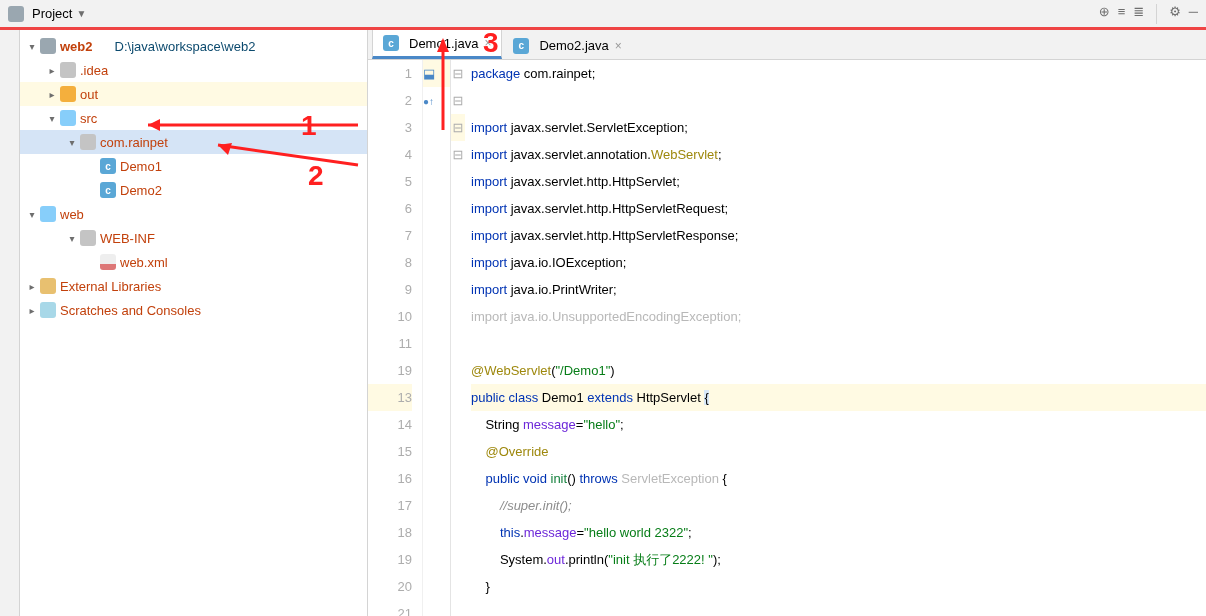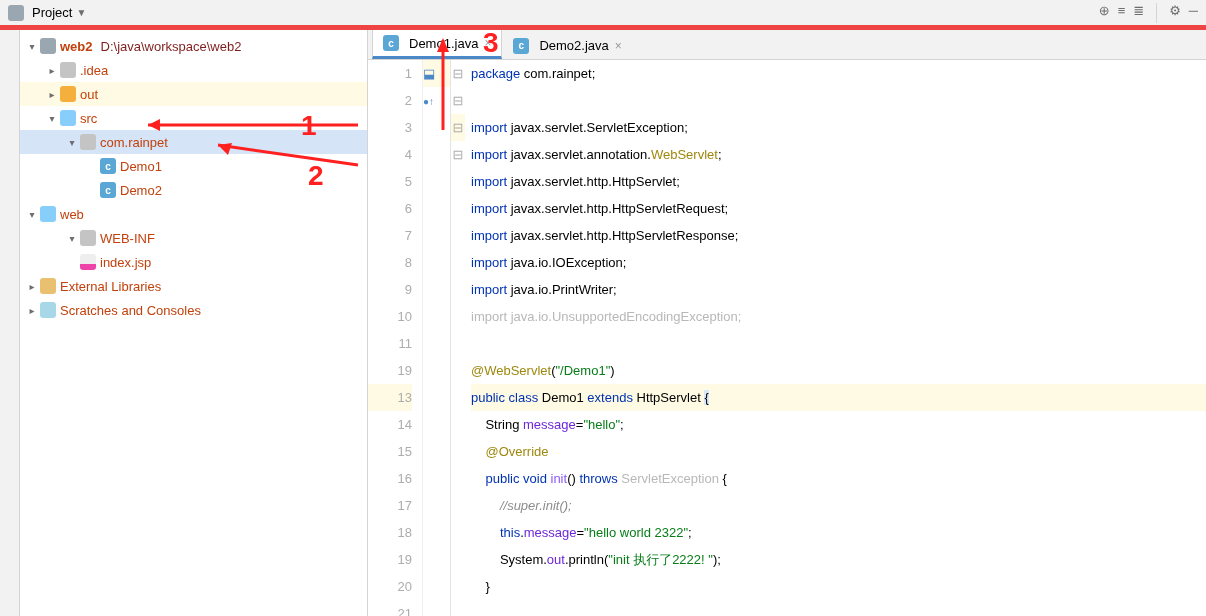--- a/index.html
+++ b/index.html
@@ -1,17 +1,17 @@
 <!DOCTYPE html>
 <html><head>
 <meta charset="utf-8">
 <style>
 *{margin:0;padding:0;box-sizing:border-box;font-family:"Segoe UI",Arial,sans-serif;font-size:13px}
 body{width:1206px;height:616px;overflow:hidden;background:#fff;display:flex;flex-direction:column}
-.topbar{height:30px;display:flex;align-items:center;border-bottom:5px solid #ef4444;background:#f2f2f2}
+.topbar{height:30px;display:flex;align-items:center;border-bottom:3px solid #ef4444;background:#f2f2f2}
 .proj-label{display:flex;align-items:center;gap:4px;padding:0 8px;height:100%}
 .proj-icon{width:14px;height:14px;background:#9aa7b0;border-radius:2px}
 .dropdown-arrow{color:#6e6e6e;font-size:10px}
 .tool-icons{display:flex;gap:8px;margin-left:auto;padding-right:8px;color:#6e6e6e}
 .tool-icons span{cursor:pointer}
 .divider{width:1px;height:20px;background:#d4d4d4;margin:0 4px}
 .main{flex:1;display:flex;overflow:hidden}
 .left-tab{width:20px;background:#f2f2f2;border-right:1px solid #d4d4d4;writing-mode:vertical-rl;text-align:left;font-size:11px;color:#6e6e6e;padding-top:4px}
 .tree-panel{width:348px;border-right:1px solid #d4d4d4;overflow:auto;background:#fff;padding-top:4px}
 .tree-row{display:flex;align-items:center;height:24px;cursor:pointer}
@@ -23,41 +23,41 @@
 .icon.folder-orange{background:#f4af3d}
 .icon.folder-blue{background:#87cefa}
 .icon.folder-gray{background:#c4c4c4}
 .icon.java-class{background:#5aa7d6;color:#fff;font-weight:bold}
 .icon.xml-file{background:linear-gradient(to bottom,#eee 60%,#d77 60%)}
 .icon.jsp-file{background:linear-gradient(to bottom,#eee 60%,#e4a 60%)}
 .icon.iml-file{background:#bbb}
 .icon.lib{background:#e8c070}
 .icon.scratch{background:#a8d8e8}
 .tree-label{color:#c2410c}
-.tree-sub{color:#7f1d1d;margin-left:8px}
+.tree-sub{color:#0c4a6e;margin-left:22px}
 .bold{font-weight:bold}
 .editor-area{flex:1;display:flex;flex-direction:column;position:relative}
 .tabs{height:30px;display:flex;align-items:flex-end;border-bottom:1px solid #d4d4d4;background:#f2f2f2;padding-left:4px}
 .tab{display:flex;align-items:center;height:28px;padding:0 10px;gap:6px;background:#f2f2f2;border:1px solid transparent;border-bottom:none;cursor:pointer}
 .tab.active{background:#fff;border-color:#d4d4d4;border-bottom:3px solid #4a88c7;height:30px}
 .tab .close{color:#999;font-size:12px}
 .code-view{flex:1;display:flex;overflow:hidden;font-family:"JetBrains Mono","Consolas",monospace;font-size:15px;line-height:27px}
 .gutter-ln{width:55px;text-align:right;color:#adadad;padding-right:10px;background:#fff;border-right:1px solid #f0f0f0}
 .gutter-marks{width:28px;background:#fff;border-right:1px solid #e4e4e4}
 .gutter-fold{width:14px;background:#fff;color:#adadad;text-align:center;font-size:10px}
 .code-lines{flex:1;background:#fff;white-space:pre;padding-left:6px}
 .code-lines .line{height:27px}
 .hl-line{background:#fffae3}
 .kw{color:#0033b3;font-weight:500}
 .ann{color:#9e880d}
 .str{color:#067d17}
 .cmt{color:#8c8c8c;font-style:italic}
 .cls{color:#000}
 .fld{color:#6d28d9}
-.mth{color:#8b5cf6}
+.mth{color:#15803d}
 .unused{color:#b8b8b8}
 .brace-hl{background:#d8e8f8}
 .gutter-ov{color:#4a88c7;font-size:10px}
 .annotation{position:absolute;color:#ff2020;font-size:28px;font-weight:bold;pointer-events:none;z-index:100}
 .arrow-svg{position:absolute;pointer-events:none;z-index:99}
 .watermark{position:absolute;right:6px;bottom:6px;color:#3399ff;font-size:24px;font-weight:bold;letter-spacing:4px;pointer-events:none}
 .watermark small{font-size:14px;letter-spacing:2px;display:block;text-align:center}
 </style>
 </head>
 <body>
@@ -120,23 +120,23 @@
     <div class="tree-row" style="padding-left:4px">
       <span class="arrow">▾</span>
       <span class="icon folder-blue"></span>
       <span class="tree-label">web</span>
     </div>
     <div class="tree-row" style="padding-left:44px">
       <span class="arrow">▾</span>
       <span class="icon folder-gray"></span>
       <span class="tree-label">WEB-INF</span>
     </div>
-    <div class="tree-row" style="padding-left:60px">
-      <span class="icon jsp-file"></span>
-      <span class="tree-label">index.jsp</span>
+    <div class="tree-row" style="padding-left:80px">
+      <span class="icon xml-file"></span>
+      <span class="tree-label">web.xml</span>
     </div>
     <div class="tree-row" style="padding-left:4px">
       <span class="arrow">▸</span>
       <span class="icon lib"></span>
       <span class="tree-label">External Libraries</span>
     </div>
     <div class="tree-row" style="padding-left:4px">
       <span class="arrow">▸</span>
       <span class="icon scratch"></span>
       <span class="tree-label">Scratches and Consoles</span>

